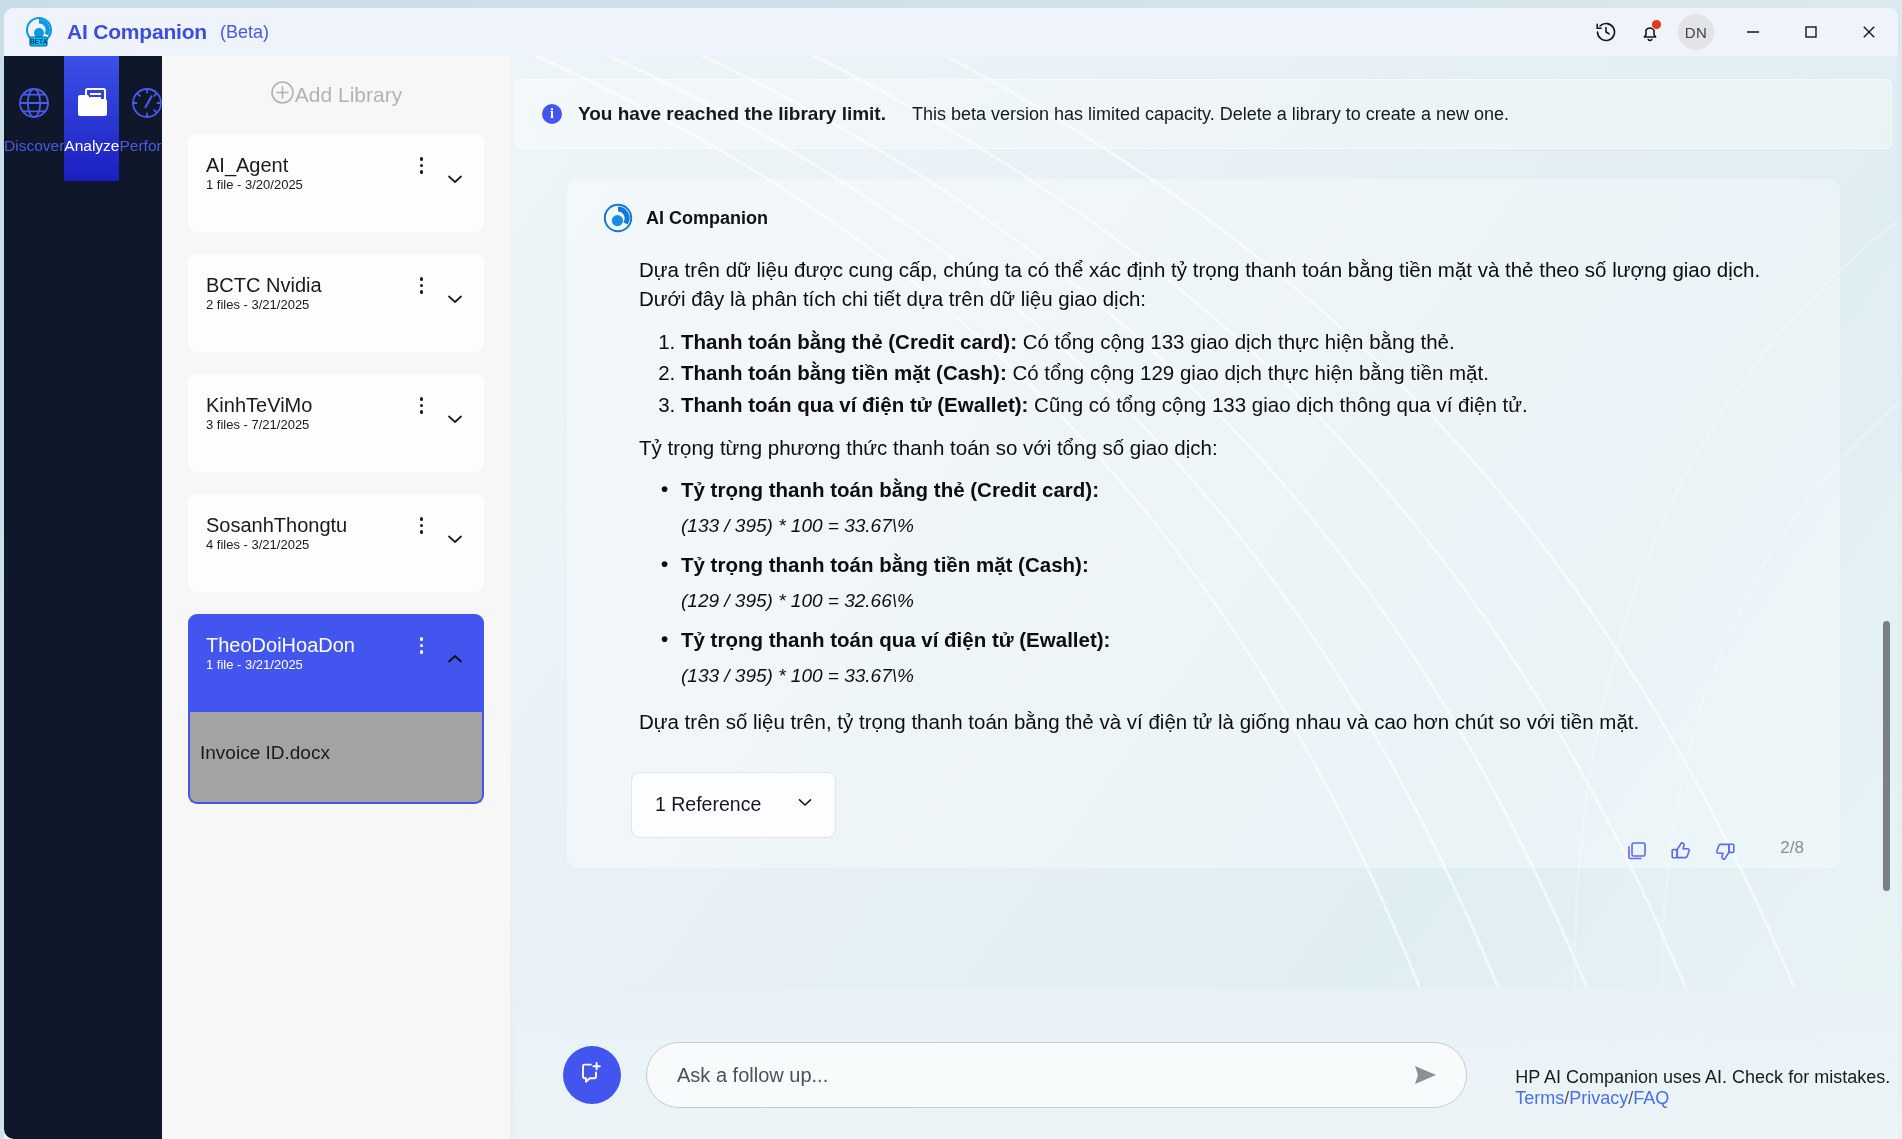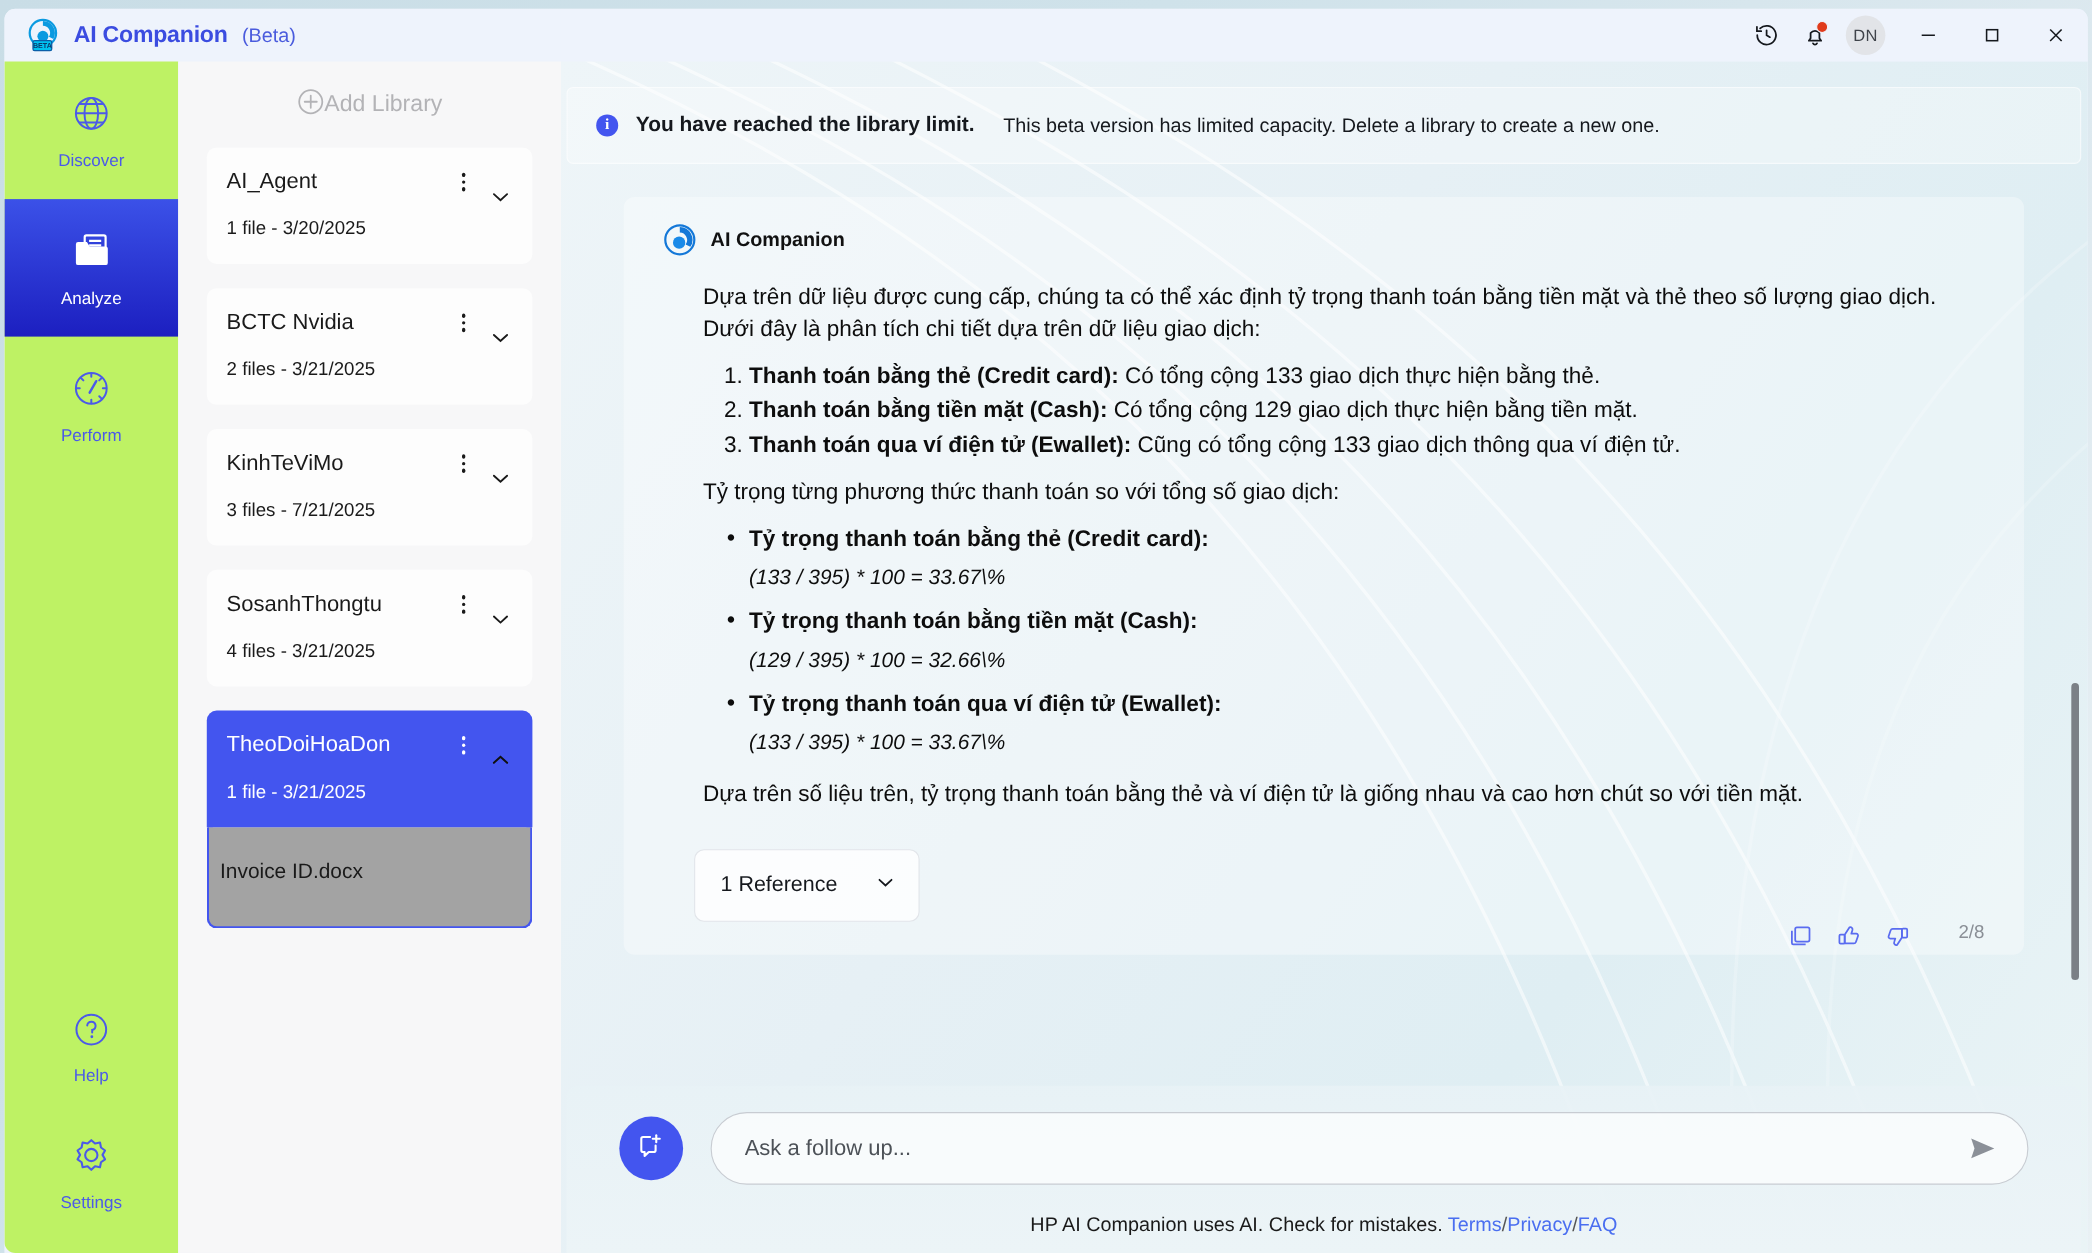--- a/index.html
+++ b/index.html
@@ -56,22 +56,22 @@
   }
   .notif-dot {
     position: absolute; top: 11px; right: 10px;
     width: 11px; height: 11px; border-radius: 50%; background: #e03a1b;
     border: 1.5px solid #eef3fc;
   }
 
   
   .rail {
     position: absolute; top: 48px; left: 0; bottom: 0; width: 158px;
-    background: #bef264;
-    display: flex; flex-direction: column; align-items: stretch;
+    background: #0f172a;
+    display: flex; flex-direction: row; align-items: stretch;
     border-radius: 0 0 0 10px;
   }
   .rail-item {
     height: 125px; display: flex; flex-direction: column;
     align-items: center; justify-content: center; gap: 9px;
     color: #4b5ae8; cursor: pointer; user-select: none;
   }
   .rail-item .lbl { font-size: 15.5px; }
   .rail-item.active {
     background: linear-gradient(180deg, #3b51e8 0%, #1c1fc0 100%);
@@ -96,21 +96,21 @@
     background: #fdfdfd; border-radius: 9px;
     margin-bottom: 22px; padding: 19px 18px 22px 18px;
     position: relative; cursor: pointer; min-height: 98px;
   }
   .lib-card.selected {
     background: #4355ef; color: #fff;
     border-radius: 9px 9px 0 0; margin-bottom: 0;
   }
   .lib-name { font-size: 20px; color: #1a1a1a; line-height: 1.2; padding-right: 40px; }
   .lib-card.selected .lib-name { color: #fff; }
-  .lib-meta { font-size: 17px; color: #1a1a1a; margin-top: 21px; }
+  .lib-meta { font-size: 13px; color: #1a1a1a; margin-top: 0; }
   .lib-card.selected .lib-meta { color: #fff; }
   .kebab {
     position: absolute; right: 58px; top: 20px;
     display: flex; flex-direction: column; gap: 3px; cursor: pointer; padding: 3px;
   }
   .kebab i { width: 3.5px; height: 3.5px; border-radius: 50%; background: #1a1a1a; display: block; }
   .lib-card.selected .kebab i { background: #fff; }
   .chev {
     position: absolute; right: 18px; top: 34px; width: 22px; height: 22px; cursor: pointer;
   }
@@ -187,21 +187,21 @@
     display: flex; align-items: flex-start; gap: 18px;
   }
   .act-icon { width: 26px; height: 26px; cursor: pointer; }
   .page-count { font-size: 17px; color: #8a8f96; margin-left: 24px; }
 
   
   .composer-zone {
     position: absolute; left: 5px; right: 6px; bottom: 0; height: 152px;
     background: linear-gradient(180deg, rgba(232,242,246,.92) 0%, rgba(236,244,247,1) 100%);
     border-radius: 10px 10px 0 0;
-    display: flex; flex-direction: column; align-items: center;
+    display: flex; flex-direction: row; align-items: center;
     padding-top: 24px;
   }
   .composer-row { display: flex; align-items: center; gap: 25px; width: 100%; padding: 0 48px; }
   .new-chat-btn {
     width: 58px; height: 58px; border-radius: 50%; background: #4355ef;
     display: flex; align-items: center; justify-content: center;
     cursor: pointer; flex-shrink: 0;
   }
   .input-wrap {
     flex: 1; height: 66px;

